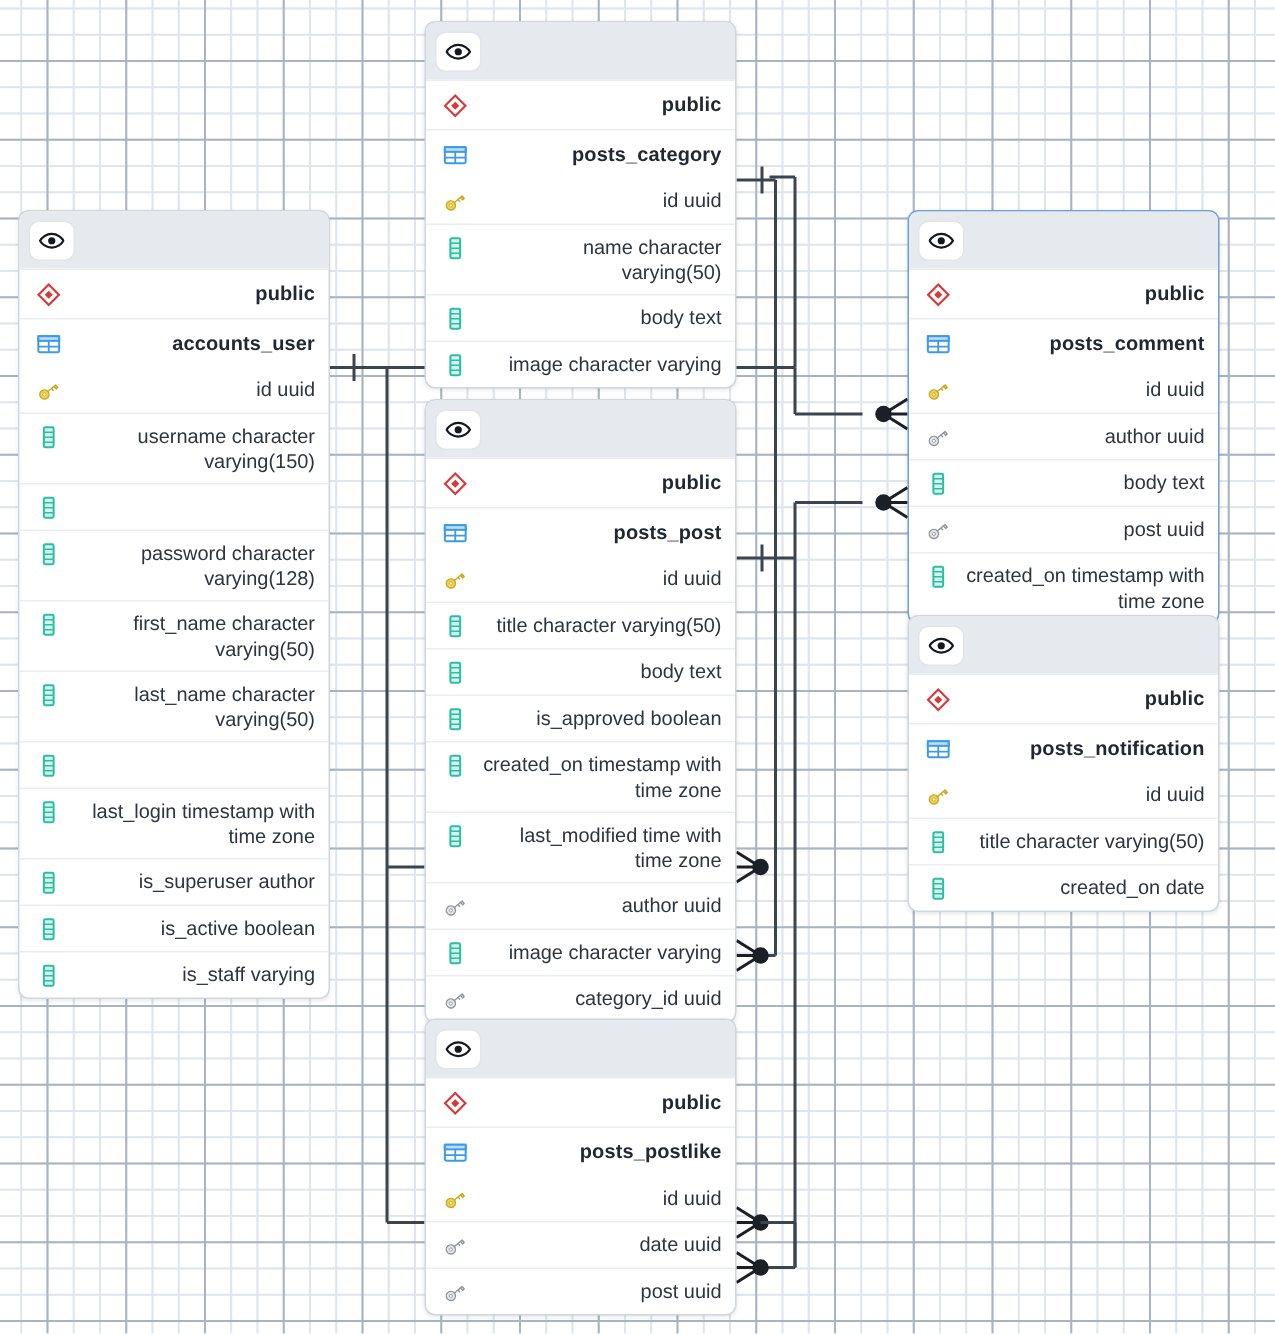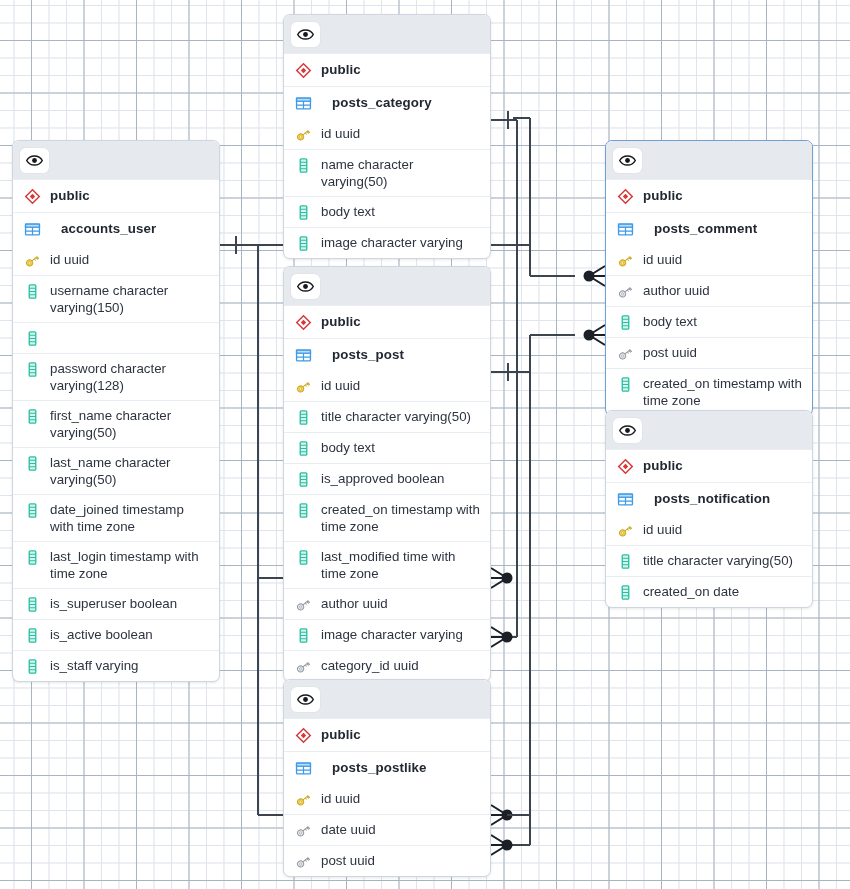--- a/index.html
+++ b/index.html
@@ -62,21 +62,21 @@
     padding: 6px 9px 6px 10px;
     border-top: 1px solid #e9edf1;
     min-height: 30px;
     font-size: 13.3px;
     color: #2d3440;
     line-height: 17px;
   }
   .row:first-child { border-top: none; }
   .row .ic { flex: 0 0 18px; width: 18px; height: 18px; margin-top: 0px; display:flex; align-items:center; justify-content:center;}
   .row .ic svg { display:block; }
-  .row .tx { flex: 1 1 auto; word-break: break-word; }
+  .row .tx { flex: 1 1 auto; word-break: break-word; text-align: right; }
   .row.head .tx { font-weight: bold; color: #222831; letter-spacing: .1px;}
   .row.schema { padding-top: 7px; padding-bottom: 7px; }
   .row.tname { padding-top: 7px; padding-bottom: 7px; gap: 20px; }
 </style>
 </head>
 <body>
 
 <div id="canvas">
 
   <svg id="edges" viewBox="0 0 850 889" xmlns="http://www.w3.org/2000/svg">
@@ -240,39 +240,38 @@
             </span>
     <span class="tx">last_name character varying(50)</span>
   </div>
           <div class="row">
     <span class="ic">
               <svg width="17" height="17" viewBox="0 0 24 24">
                 <rect x="7.4" y="2.6" width="9.2" height="18.8" rx="1.3" fill="#d6f5ec" stroke="#2bbfa2" stroke-width="1.9"></rect>
                 <path d="M7.4 7.3 H16.6 M7.4 12 H16.6 M7.4 16.7 H16.6" stroke="#2bbfa2" stroke-width="1.5"></path>
               </svg>
             </span>
-    <span class="tx">date_joined timestamp with time zone</span>
   </div>
           <div class="row">
     <span class="ic">
               <svg width="17" height="17" viewBox="0 0 24 24">
                 <rect x="7.4" y="2.6" width="9.2" height="18.8" rx="1.3" fill="#d6f5ec" stroke="#2bbfa2" stroke-width="1.9"></rect>
                 <path d="M7.4 7.3 H16.6 M7.4 12 H16.6 M7.4 16.7 H16.6" stroke="#2bbfa2" stroke-width="1.5"></path>
               </svg>
             </span>
     <span class="tx">last_login timestamp with time zone</span>
   </div>
           <div class="row">
     <span class="ic">
               <svg width="17" height="17" viewBox="0 0 24 24">
                 <rect x="7.4" y="2.6" width="9.2" height="18.8" rx="1.3" fill="#d6f5ec" stroke="#2bbfa2" stroke-width="1.9"></rect>
                 <path d="M7.4 7.3 H16.6 M7.4 12 H16.6 M7.4 16.7 H16.6" stroke="#2bbfa2" stroke-width="1.5"></path>
               </svg>
             </span>
-    <span class="tx">is_superuser boolean</span>
+    <span class="tx">is_superuser author</span>
   </div>
           <div class="row">
     <span class="ic">
               <svg width="17" height="17" viewBox="0 0 24 24">
                 <rect x="7.4" y="2.6" width="9.2" height="18.8" rx="1.3" fill="#d6f5ec" stroke="#2bbfa2" stroke-width="1.9"></rect>
                 <path d="M7.4 7.3 H16.6 M7.4 12 H16.6 M7.4 16.7 H16.6" stroke="#2bbfa2" stroke-width="1.5"></path>
               </svg>
             </span>
     <span class="tx">is_active boolean</span>
   </div>

